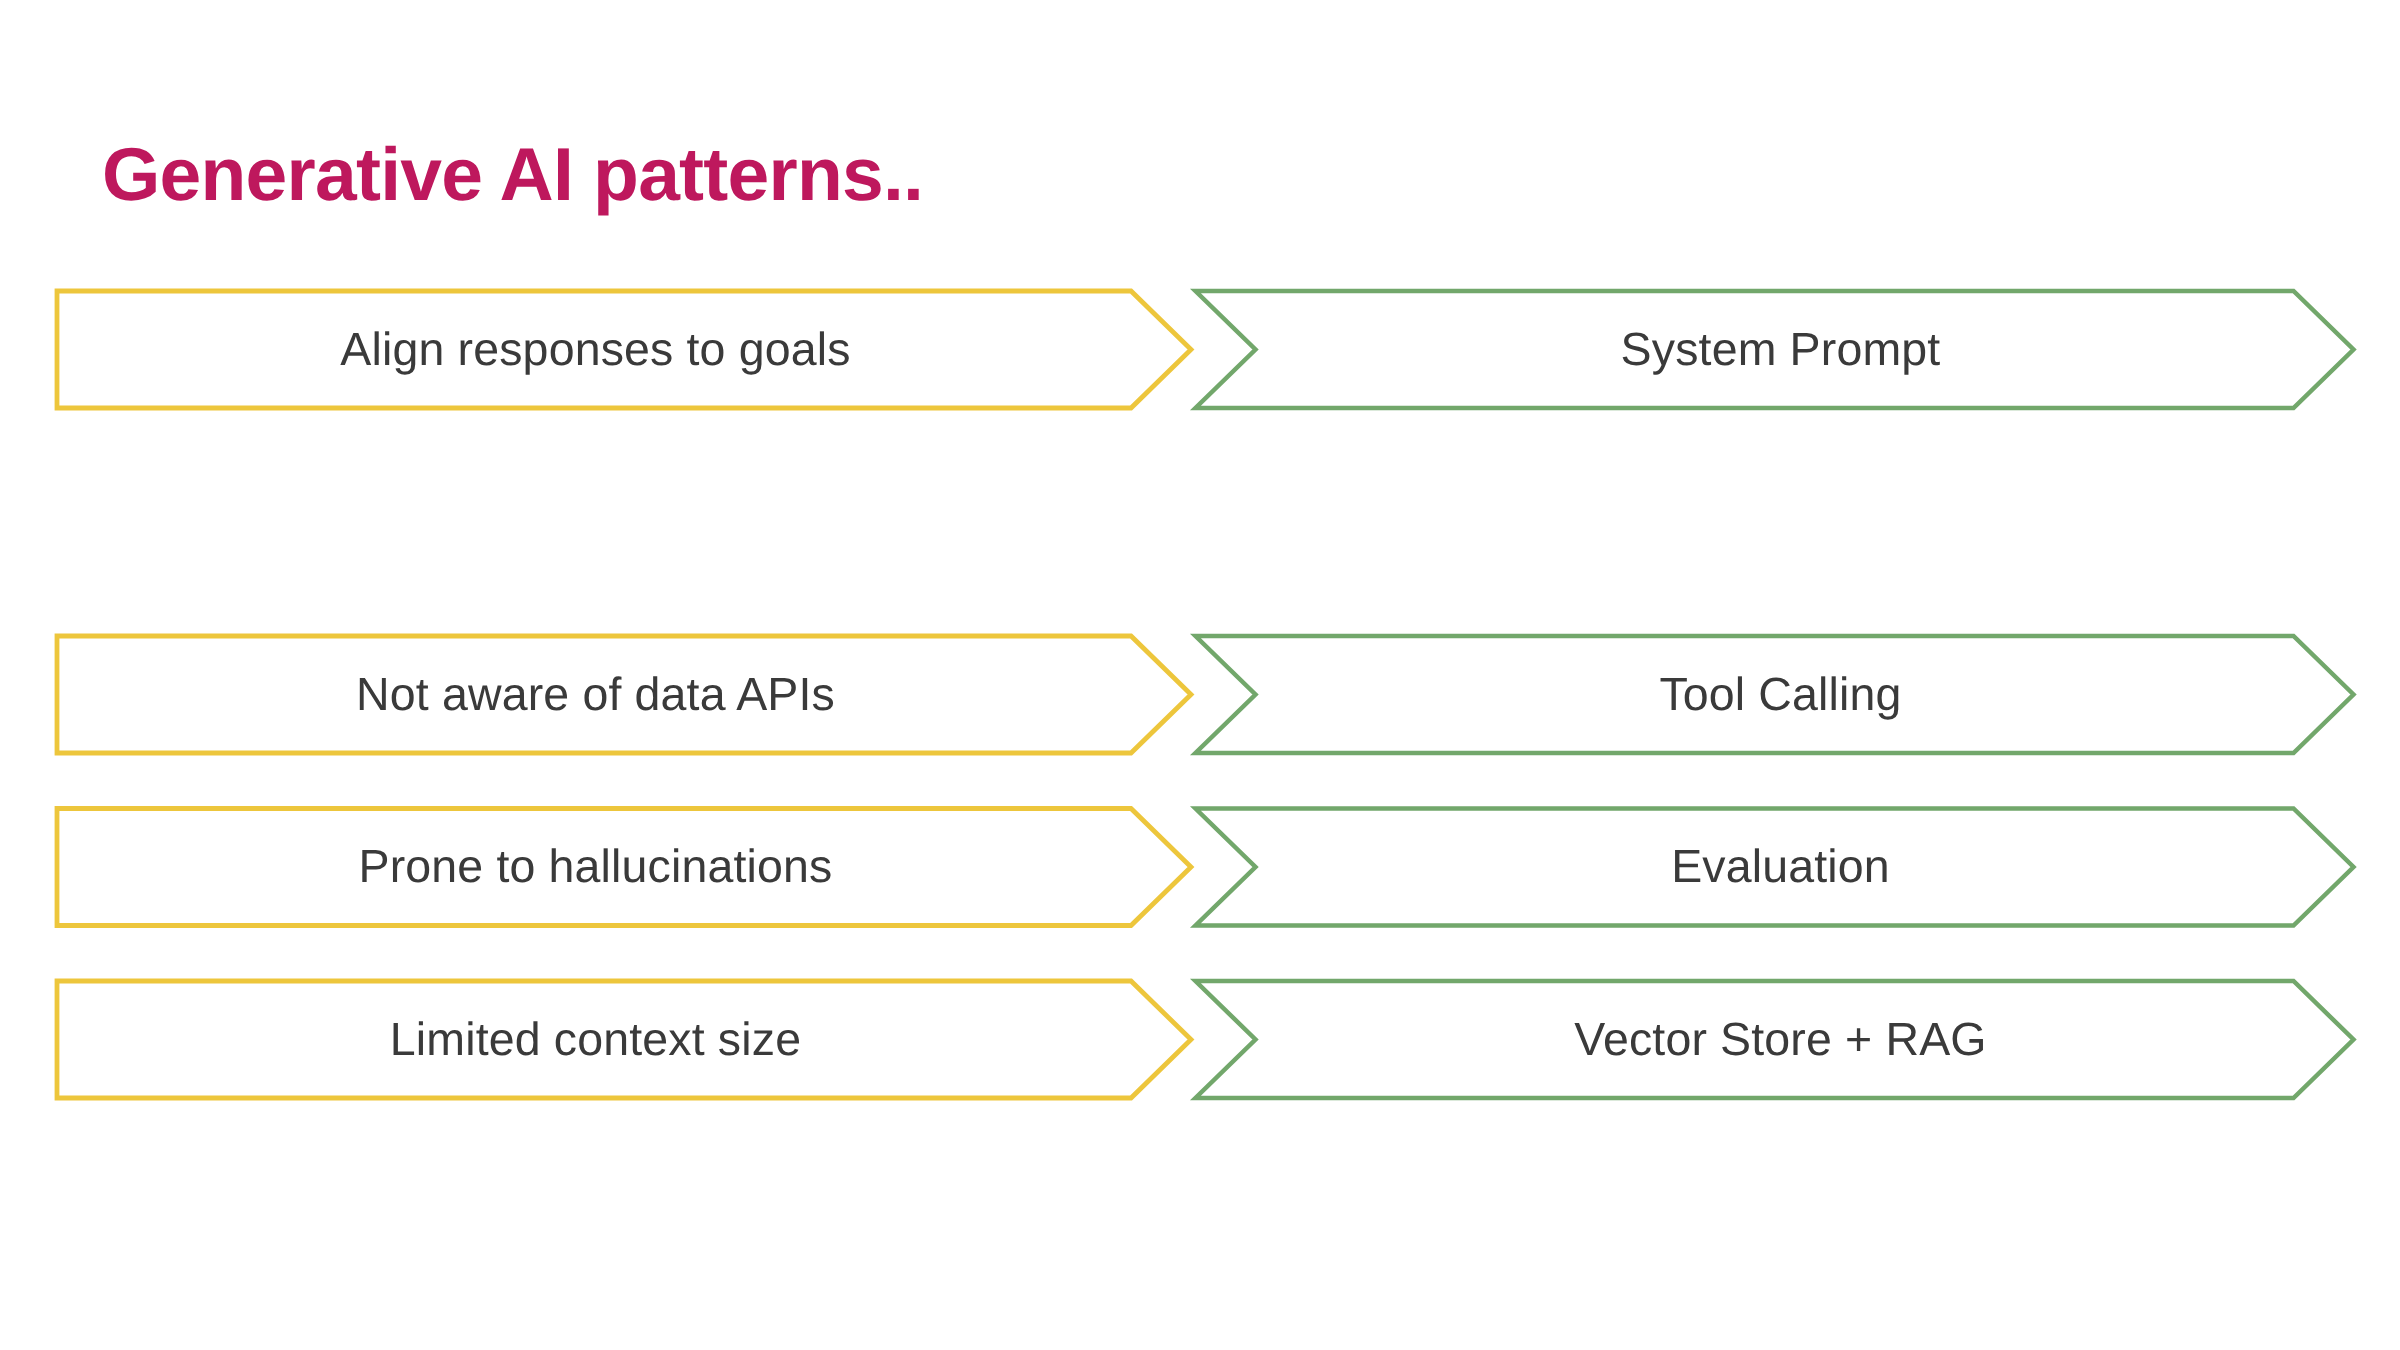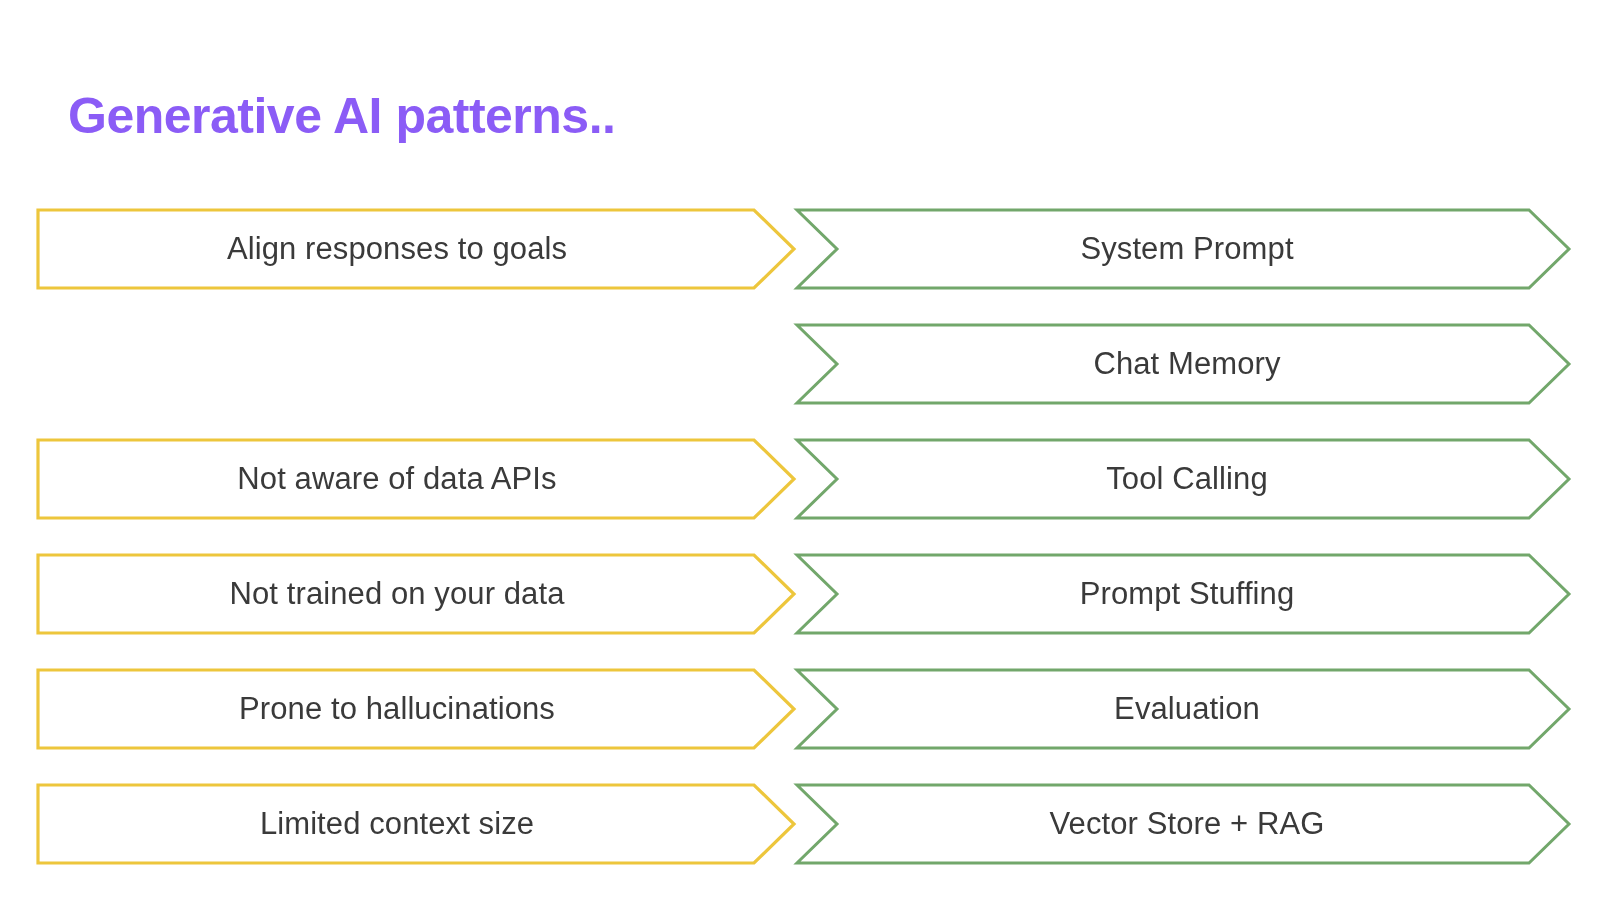--- a/index.html
+++ b/index.html
@@ -23,30 +23,30 @@
   }
 
   
   #slide-title {
     position: absolute;
     left: 68px;
     top: 88px;
     font-size: 50px;
     font-weight: 700;
     letter-spacing: -0.5px;
-    color: #8b5cf6;
+    color: #be185d;
     line-height: 1.12;
     white-space: nowrap;
   }
 
   
   #rows {
     position: absolute;
     left: 0;
-    top: 208px;
+    top: 192px;
     width: 1324px;
   }
   .pattern-row {
     position: relative;
     height: 82px;
     margin-bottom: 33px;
   }
 
   
   .arrow {
@@ -125,57 +125,37 @@
       </div>
       <div class="arrow arrow-pattern">
         <svg viewBox="0 0 776 82" preserveAspectRatio="none">
           <polygon class="shape-stroke-green" points="2,2 734,2 774,41 734,80 2,80 42,41" vector-effect="non-scaling-stroke"></polygon>
         </svg>
         <span class="arrow-label">System Prompt</span>
       </div>
     </div>
 
     <div class="pattern-row">
-      <div class="arrow arrow-pattern">
-        <svg viewBox="0 0 776 82" preserveAspectRatio="none">
-          <polygon class="shape-stroke-green" points="2,2 734,2 774,41 734,80 2,80 42,41" vector-effect="non-scaling-stroke"></polygon>
-        </svg>
-        <span class="arrow-label">Chat Memory</span>
-      </div>
     </div>
 
     <div class="pattern-row">
       <div class="arrow arrow-problem">
         <svg viewBox="0 0 760 82" preserveAspectRatio="none">
           <polygon class="shape-stroke-yellow" points="2,2 718,2 758,41 718,80 2,80" vector-effect="non-scaling-stroke"></polygon>
         </svg>
         <span class="arrow-label">Not aware of data APIs</span>
       </div>
       <div class="arrow arrow-pattern">
         <svg viewBox="0 0 776 82" preserveAspectRatio="none">
           <polygon class="shape-stroke-green" points="2,2 734,2 774,41 734,80 2,80 42,41" vector-effect="non-scaling-stroke"></polygon>
         </svg>
         <span class="arrow-label">Tool Calling</span>
       </div>
     </div>
 
-    <div class="pattern-row">
-      <div class="arrow arrow-problem">
-        <svg viewBox="0 0 760 82" preserveAspectRatio="none">
-          <polygon class="shape-stroke-yellow" points="2,2 718,2 758,41 718,80 2,80" vector-effect="non-scaling-stroke"></polygon>
-        </svg>
-        <span class="arrow-label">Not trained on your data</span>
-      </div>
-      <div class="arrow arrow-pattern">
-        <svg viewBox="0 0 776 82" preserveAspectRatio="none">
-          <polygon class="shape-stroke-green" points="2,2 734,2 774,41 734,80 2,80 42,41" vector-effect="non-scaling-stroke"></polygon>
-        </svg>
-        <span class="arrow-label">Prompt Stuffing</span>
-      </div>
-    </div>
 
     <div class="pattern-row">
       <div class="arrow arrow-problem">
         <svg viewBox="0 0 760 82" preserveAspectRatio="none">
           <polygon class="shape-stroke-yellow" points="2,2 718,2 758,41 718,80 2,80" vector-effect="non-scaling-stroke"></polygon>
         </svg>
         <span class="arrow-label">Prone to hallucinations</span>
       </div>
       <div class="arrow arrow-pattern">
         <svg viewBox="0 0 776 82" preserveAspectRatio="none">

